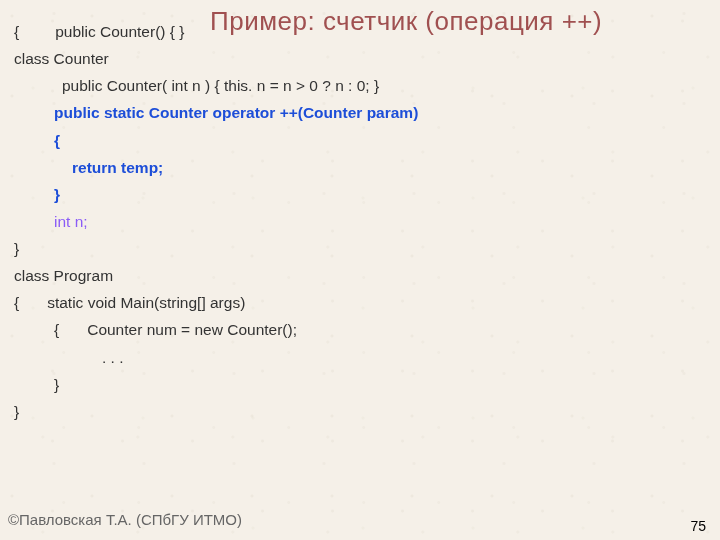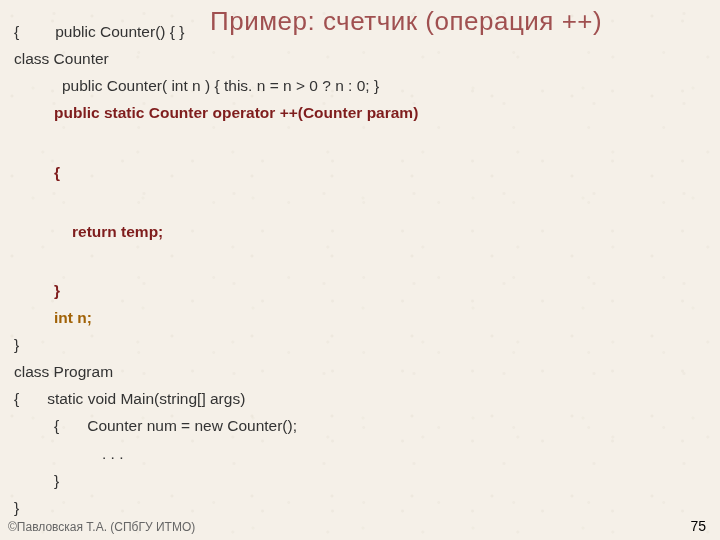--- a/index.html
+++ b/index.html
@@ -37,29 +37,29 @@
     right: 14px;
     font-size: 15.5px;
     color: #333;
     line-height: 1.75;
   }
   .code-line { white-space: pre; }
   .i1 { padding-left: 48px; }
   .i2 { padding-left: 40px; }
   .i3 { padding-left: 58px; }
   .i4 { padding-left: 88px; }
-  .bold { font-weight: bold; color: #7f1d1d; margin-top: 32px; }
-  .keyword-red { color: #a16207; font-weight: bold; }
+  .bold { font-weight: bold; color: #1d4ed8; }
+  .keyword-red { color: #8b5cf6; font-weight: normal; }
   .sp { display:inline-block; width:36px; }
   .sp2 { display:inline-block; width:28px; }
   .footer {
     position: absolute;
-    bottom: 6px;
+    bottom: 12px;
     left: 8px;
-    font-size: 12px;
+    font-size: 15px;
     color: #666;
   }
   .page-num {
     position: absolute;
     bottom: 6px;
     right: 14px;
     font-size: 14px;
     color: #000000;
     margin-top: 43px;
   }

